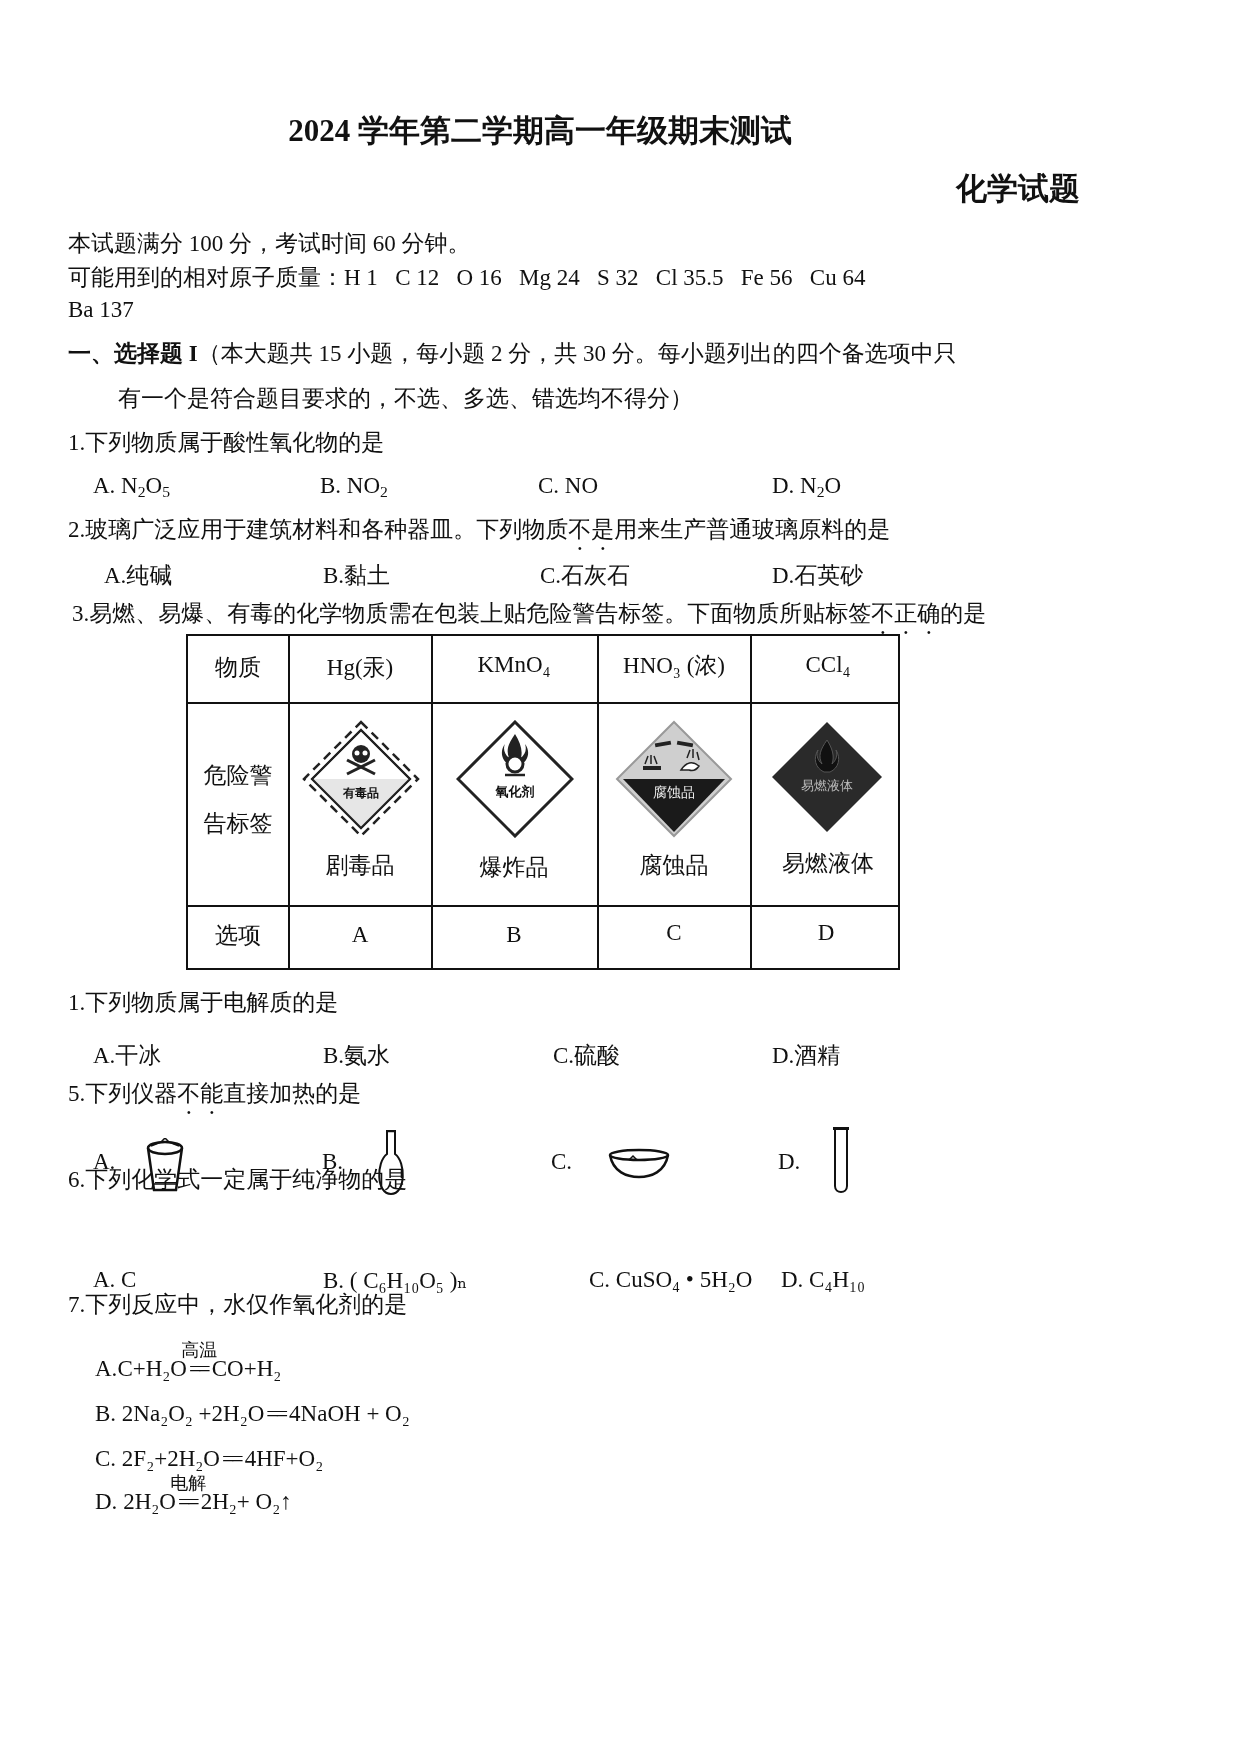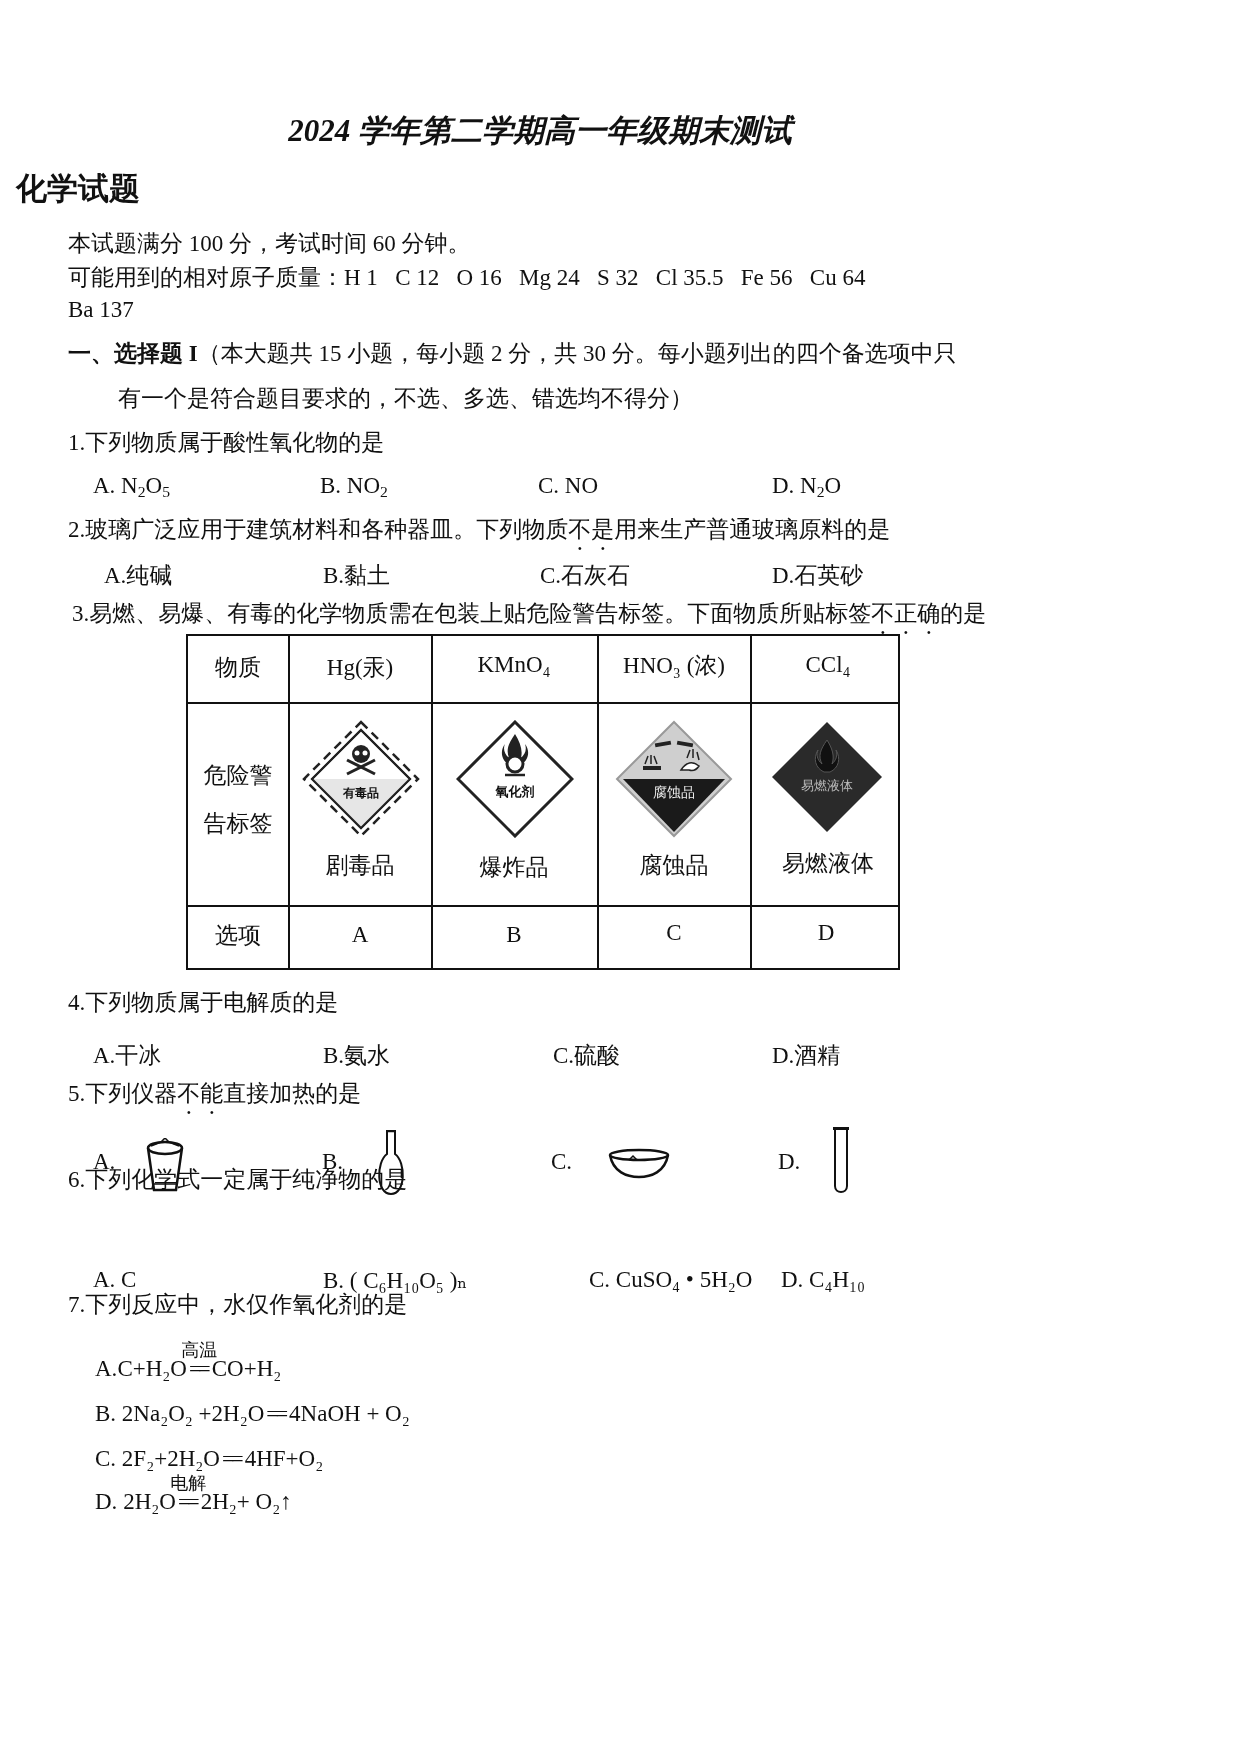--- a/index.html
+++ b/index.html
@@ -22,22 +22,22 @@
   .cell-text { position:absolute; font-size:23px; text-align:center; white-space:nowrap; transform:translateX(-50%); }
   .sign { position:absolute; }
 
   .eq-wrap { position:relative; display:inline-block; }
   .eq-cond { position:absolute; top:-18px; left:50%; transform:translateX(-50%); font-size:18px; font-family:"DejaVu Sans",sans-serif; }
   .eq-sign { display:inline-block; font-size:22px; letter-spacing:-3px; padding:0 4px 0 2px; }
 </style>
 </head>
 <body>
 
-<div class="abs title" style="left:0;width:1080px;text-align:center;top:110px;font-style:italic;">2024 学年第二学期高一年级期末测试</div>
-<div class="abs subtitle" style="left:16px;width:1080px;text-align:left;top:168px;">化学试题</div>
+<div class="abs title" style="left:0;width:1080px;text-align:center;top:110px;">2024 学年第二学期高一年级期末测试</div>
+<div class="abs subtitle" style="left:0;width:1080px;text-align:right;top:168px;">化学试题</div>
 
 <div class="abs txt" style="left:68px;top:228px;">本试题满分 100 分，考试时间 60 分钟。</div>
 <div class="abs txt" style="left:68px;top:262px;">
   <span>可能用到的相对原子质量：</span><span>H 1</span>&nbsp;&nbsp;&nbsp;<span>C 12</span>&nbsp;&nbsp;&nbsp;<span>O 16</span>&nbsp;&nbsp;&nbsp;<span>Mg 24</span>&nbsp;&nbsp;&nbsp;<span>S 32</span>&nbsp;&nbsp;&nbsp;<span>Cl 35.5</span>&nbsp;&nbsp;&nbsp;<span>Fe 56</span>&nbsp;&nbsp;&nbsp;<span>Cu 64</span>
 </div>
 <div class="abs txt" style="left:68px;top:297px;">Ba 137</div>
 
 <div class="abs txt" style="left:68px;top:338px;">
   <span class="bold">一、选择题 I</span><span>（本大题共 15 小题，每小题 2 分，共 30 分。每小题列出的四个备选项中只</span>
 </div>
@@ -121,21 +121,21 @@
   </svg>
   <div class="cell-text" style="left:640px;top:212px;">易燃液体</div>
 
   <div class="cell-text" style="left:50px;top:284px;">选项</div>
   <div class="cell-text" style="left:172px;top:286px;">A</div>
   <div class="cell-text" style="left:326px;top:286px;">B</div>
   <div class="cell-text" style="left:486px;top:284px;">C</div>
   <div class="cell-text" style="left:638px;top:284px;">D</div>
 </div>
 
-<div class="abs txt" style="left:68px;top:987px;">4.下列物质属于电解质的是</div>
+<div class="abs txt" style="left:68px;top:987px;">1.下列物质属于电解质的是</div>
 <div class="abs txt" style="left:93px;top:1040px;">A.干冰</div>
 <div class="abs txt" style="left:323px;top:1040px;">B.氨水</div>
 <div class="abs txt" style="left:553px;top:1040px;">C.硫酸</div>
 <div class="abs txt" style="left:772px;top:1040px;">D.酒精</div>
 
 <div class="abs txt" style="left:68px;top:1078px;">
   <span>5.下列仪器</span><span class="emph">不能</span><span>直接加热的是</span>
 </div>
 <div class="abs" style="left:93px;top:1130px;">
   <span class="txt" style="position:absolute;left:0;top:19px;">A.</span>

